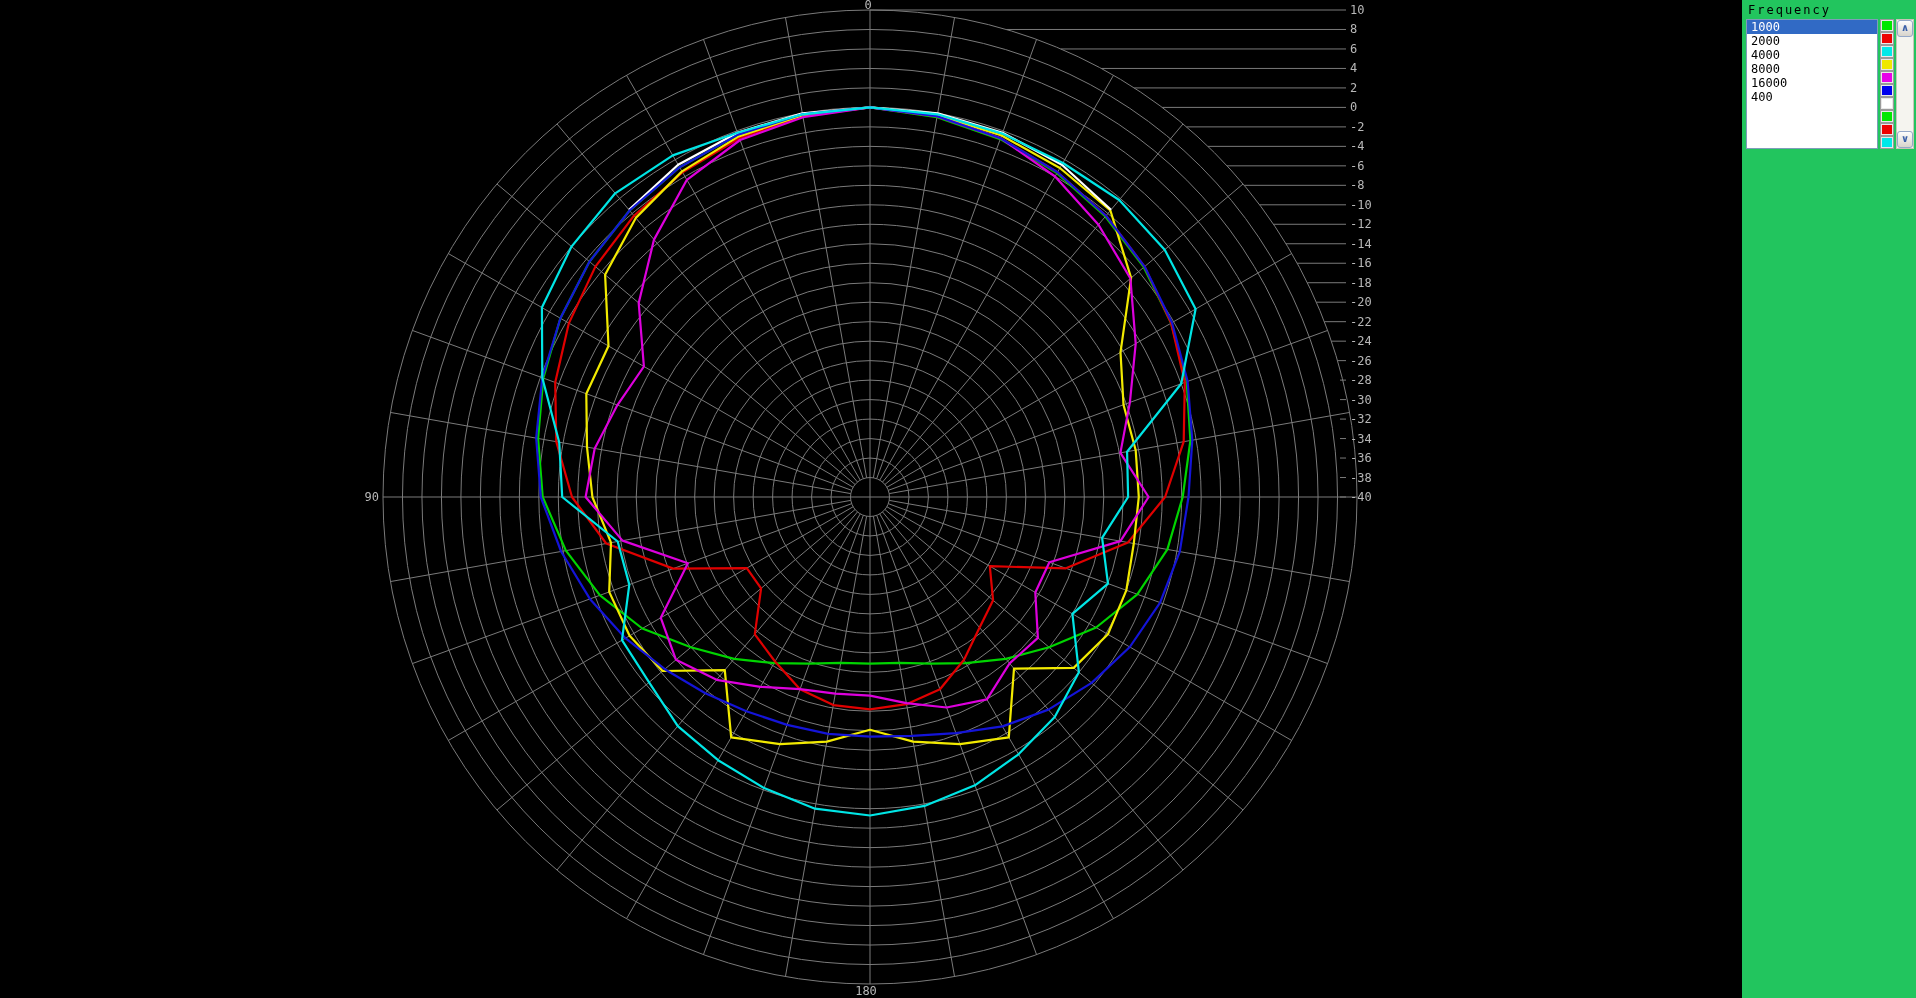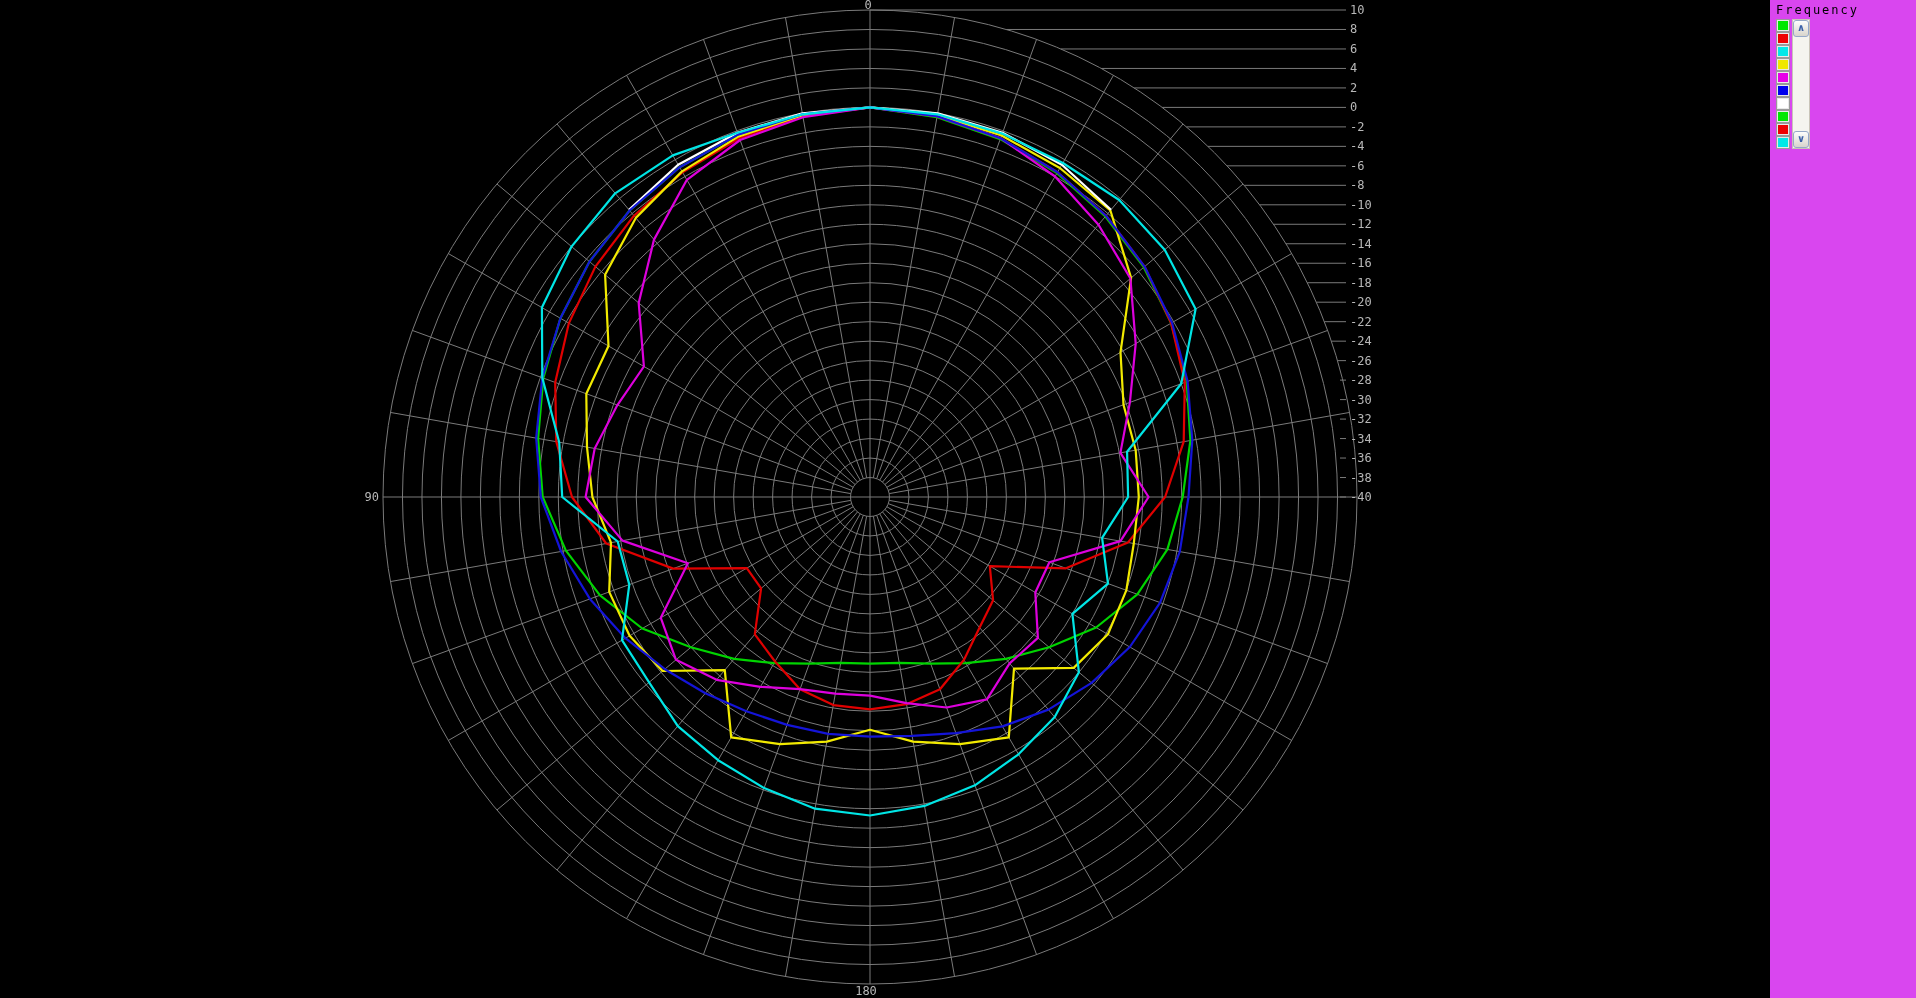--- a/index.html
+++ b/index.html
@@ -1,20 +1,20 @@
 <!DOCTYPE html>
 <html><head>
 <meta charset="utf-8">
 <style>
   html,body{margin:0;padding:0;background:#000;width:1916px;height:998px;overflow:hidden;
     font-family:"DejaVu Sans Mono", monospace;}
   #stage{position:relative;width:1916px;height:998px;background:#000;}
   #plot{position:absolute;left:0;top:0;}
   
-  #freq-panel{position:absolute;right:0;top:0;width:146px;height:998px;background:#d946ef;
+  #freq-panel{position:absolute;right:0;top:0;width:174px;height:998px;background:#22c55e;
     box-sizing:border-box;padding:3px 2px 0 4px;}
   #freq-title{color:#000;font-size:12px;letter-spacing:2px;margin:0 0 2px 2px;white-space:nowrap;}
   #freq-row{display:flex;align-items:flex-start;height:130px;}
   #freq-list{flex:1 1 auto;background:#fff;border:1px solid #7f9db9;height:130px;
     box-sizing:border-box;overflow:hidden;}
   .freq-item{height:14px;line-height:14px;font-size:12px;color:#000;padding-left:4px;
     white-space:nowrap;}
   .freq-item.selected{background:#316ac5;color:#fff;}
   #swatch-col{width:16px;margin-left:1px;display:flex;flex-direction:column;}
   .swatch{width:12px;height:11px;border:1px solid #9a9a9a;margin:0 0 0 1px;
@@ -154,20 +154,28 @@
       <polyline points="870.0,107.4 802.7,115.2 738.7,136.4 682.0,171.4 635.8,217.9 605.1,274.7 608.5,346.0 586.3,393.7 587.0,447.1 592.4,497.0 611.0,542.7 609.2,591.9 629.6,635.8 662.6,671.0 724.8,670.1 731.2,737.4 780.1,744.1 826.9,741.6 870.0,729.8 913.1,741.6 959.9,744.1 1008.8,737.4 1014.0,668.6 1073.7,667.9 1107.9,634.3 1126.3,590.3 1133.8,543.5 1138.8,497.0 1135.7,450.2 1123.5,404.7 1120.5,352.4 1131.1,277.9 1110.4,210.5 1059.9,168.0 1001.6,135.5 937.3,115.2 870.0,107.4" fill="none" stroke="#f2ea00" stroke-width="2.2" stroke-linejoin="round"></polyline>
       <polyline points="870.0,107.4 803.0,117.2 740.1,140.0 686.9,179.8 654.0,239.6 638.7,302.9 643.9,366.5 617.4,405.1 594.7,448.5 585.6,497.0 622.5,540.6 687.9,563.3 660.8,617.8 676.0,659.8 716.6,679.8 760.4,686.8 800.0,689.2 835.3,693.6 870.0,695.7 906.4,703.2 946.6,707.5 986.9,699.4 1009.6,663.4 1037.9,637.9 1035.3,592.5 1049.4,562.3 1120.4,541.1 1148.6,497.0 1120.4,452.9 1129.9,402.4 1135.7,343.6 1130.4,278.5 1098.5,224.7 1055.1,176.5 1000.6,138.2 937.1,116.2 870.0,107.4" fill="none" stroke="#dd00dd" stroke-width="2.2" stroke-linejoin="round"></polyline>
       <polyline points="1111.0,209.7 1061.9,164.7 1002.6,132.7 937.7,113.3 870.0,107.4 802.3,113.3 737.4,132.7 678.1,164.7 629.0,209.7" fill="none" stroke="#ffffff" stroke-width="2.2" stroke-linejoin="round"></polyline>
       <polyline points="870.0,107.4 802.5,114.3 738.1,134.6 679.6,167.2 629.6,210.5 589.5,261.6 560.4,318.3 542.3,377.7 536.2,438.1 540.8,497.0 561.1,551.5 589.9,598.9 625.4,638.2 664.8,669.2 705.3,693.2 746.3,711.3 787.1,724.9 828.2,733.9 870.0,736.6 912.1,735.8 955.9,733.1 1002.5,726.4 1048.4,709.6 1091.6,682.9 1129.8,647.0 1160.1,602.6 1179.8,551.6 1188.5,497.0 1192.3,440.2 1187.6,381.4 1172.0,322.7 1144.6,266.6 1106.0,215.7 1057.5,172.2 1000.6,138.2 937.1,116.2 870.0,107.4" fill="none" stroke="#1414d8" stroke-width="2.2" stroke-linejoin="round"></polyline>
       <polyline points="870.0,107.4 802.5,114.3 737.4,132.7 672.8,155.4 615.2,193.3 571.5,246.6 541.9,307.6 542.3,377.7 559.2,442.2 562.2,497.0 617.7,541.5 629.3,584.6 622.0,640.2 649.1,682.3 677.8,726.1 718.1,760.2 764.1,788.1 815.0,808.7 870.0,815.5 924.5,805.9 974.9,785.3 1018.5,754.3 1054.7,717.1 1078.9,672.3 1072.4,613.9 1108.0,583.6 1102.1,537.9 1128.1,497.0 1127.1,451.7 1181.2,383.7 1195.6,309.0 1164.7,249.7 1119.2,200.0 1062.9,163.0 1002.3,133.6 937.5,114.3 870.0,107.4" fill="none" stroke="#00e5e5" stroke-width="2.2" stroke-linejoin="round"></polyline>
     </svg>
 
   <div id="freq-panel">
     <div id="freq-title">Frequency</div>
     <div id="freq-row">
+      <div id="freq-list">
+          <div class="freq-item selected">1000</div>
+          <div class="freq-item">2000</div>
+          <div class="freq-item">4000</div>
+          <div class="freq-item">8000</div>
+          <div class="freq-item">16000</div>
+          <div class="freq-item">400</div>
+        </div>
       <div id="swatch-col">
           <div class="swatch" style="background: rgb(0, 232, 0);"></div>
           <div class="swatch" style="background: rgb(238, 0, 0);"></div>
           <div class="swatch" style="background: rgb(0, 232, 232);"></div>
           <div class="swatch" style="background: rgb(240, 232, 0);"></div>
           <div class="swatch" style="background: rgb(232, 0, 232);"></div>
           <div class="swatch" style="background: rgb(0, 0, 238);"></div>
           <div class="swatch" style="background: rgb(255, 255, 255);"></div>
           <div class="swatch" style="background: rgb(0, 232, 0);"></div>
           <div class="swatch" style="background: rgb(238, 0, 0);"></div>

